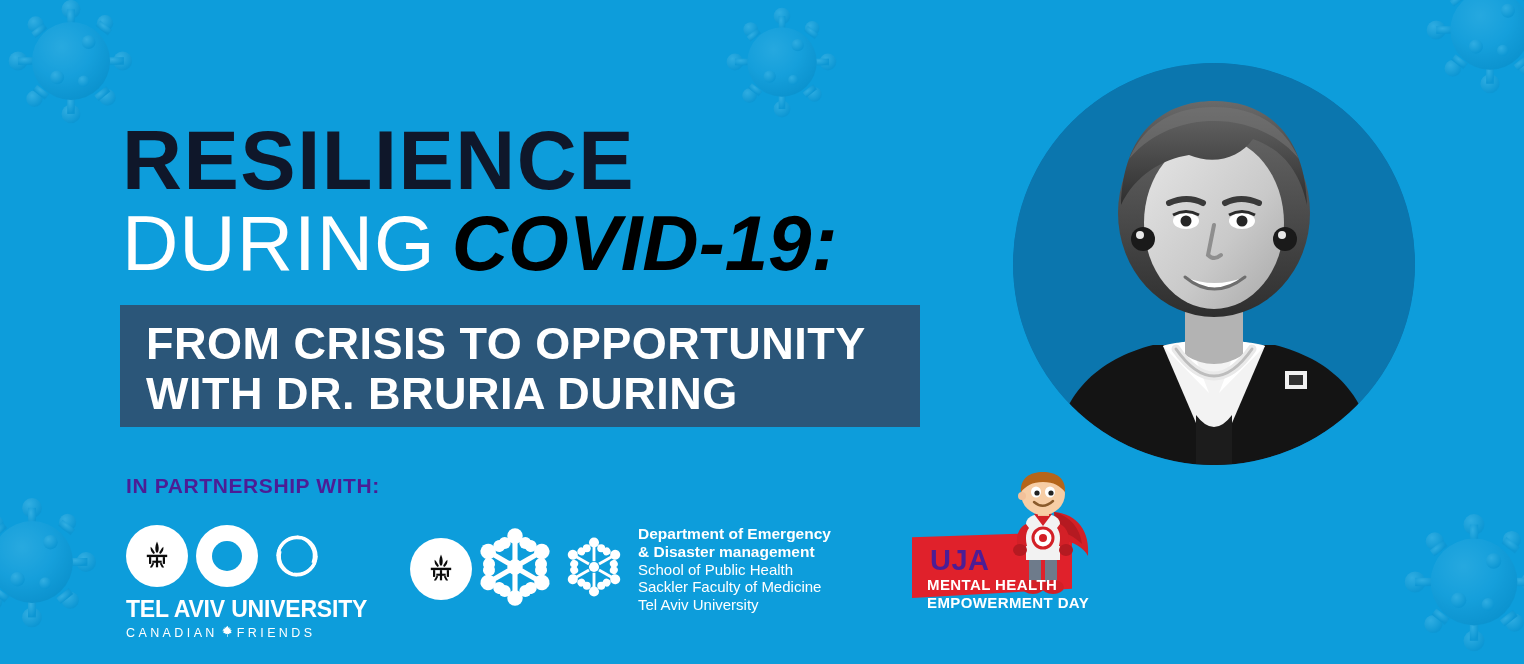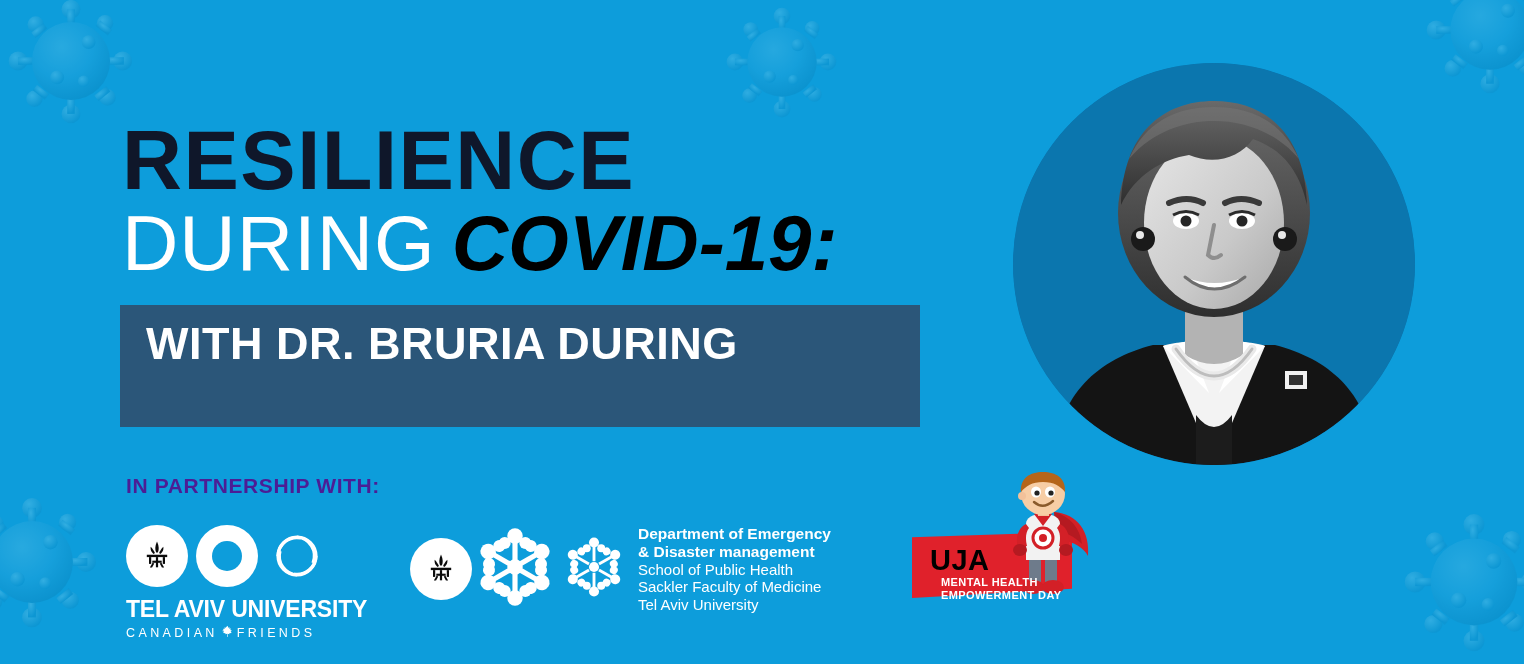--- a/index.html
+++ b/index.html
@@ -167,31 +167,31 @@
   .uja-shape{
     position:absolute;
     left:0; top:62px;
     width:160px; height:66px;
     background:#E0212B;
     clip-path:polygon(0% 8%, 100% 0%, 100% 86%, 0% 100%);
   }
   .uja-title{
     position:absolute;
     left:18px; top:76px;
-    color:#000000;
+    color:#4c1d95;
     font-size:29px;
     font-weight:bold;
     letter-spacing:0.5px;
     line-height:1;
   }
   .uja-sub{
     position:absolute;
-    left:29px; top:106px;
+    left:15px; top:106px;
     color:#ffffff;
-    font-size:11px;
+    font-size:15px;
     font-weight:bold;
     letter-spacing:0.4px;
     line-height:1.22;
   }
   .uja-hero{
     position:absolute;
     left:84px; top:0px;
     width:96px; height:132px;
   }
 
@@ -283,20 +283,21 @@
   </div>
 
   <div class="headline">
     <div class="line-resilience">RESILIENCE</div>
     <div class="line-during">
       <span class="during-word">DURING</span><span class="covid-word">COVID-19:</span>
     </div>
   </div>
 
   <div class="subbanner">
+    <div class="sub-line">FROM CRISIS TO OPPORTUNITY</div>
     <div class="sub-line">WITH DR. BRURIA DURING</div>
   </div>
 
   <div class="partner-label">IN PARTNERSHIP WITH:</div>
 
   <div class="logo-tau">
     <div class="tau-circles">
       <span class="tau-circle">
         <svg width="34" height="34" viewBox="0 0 40 40">
           <g fill="#0B0B0B">

